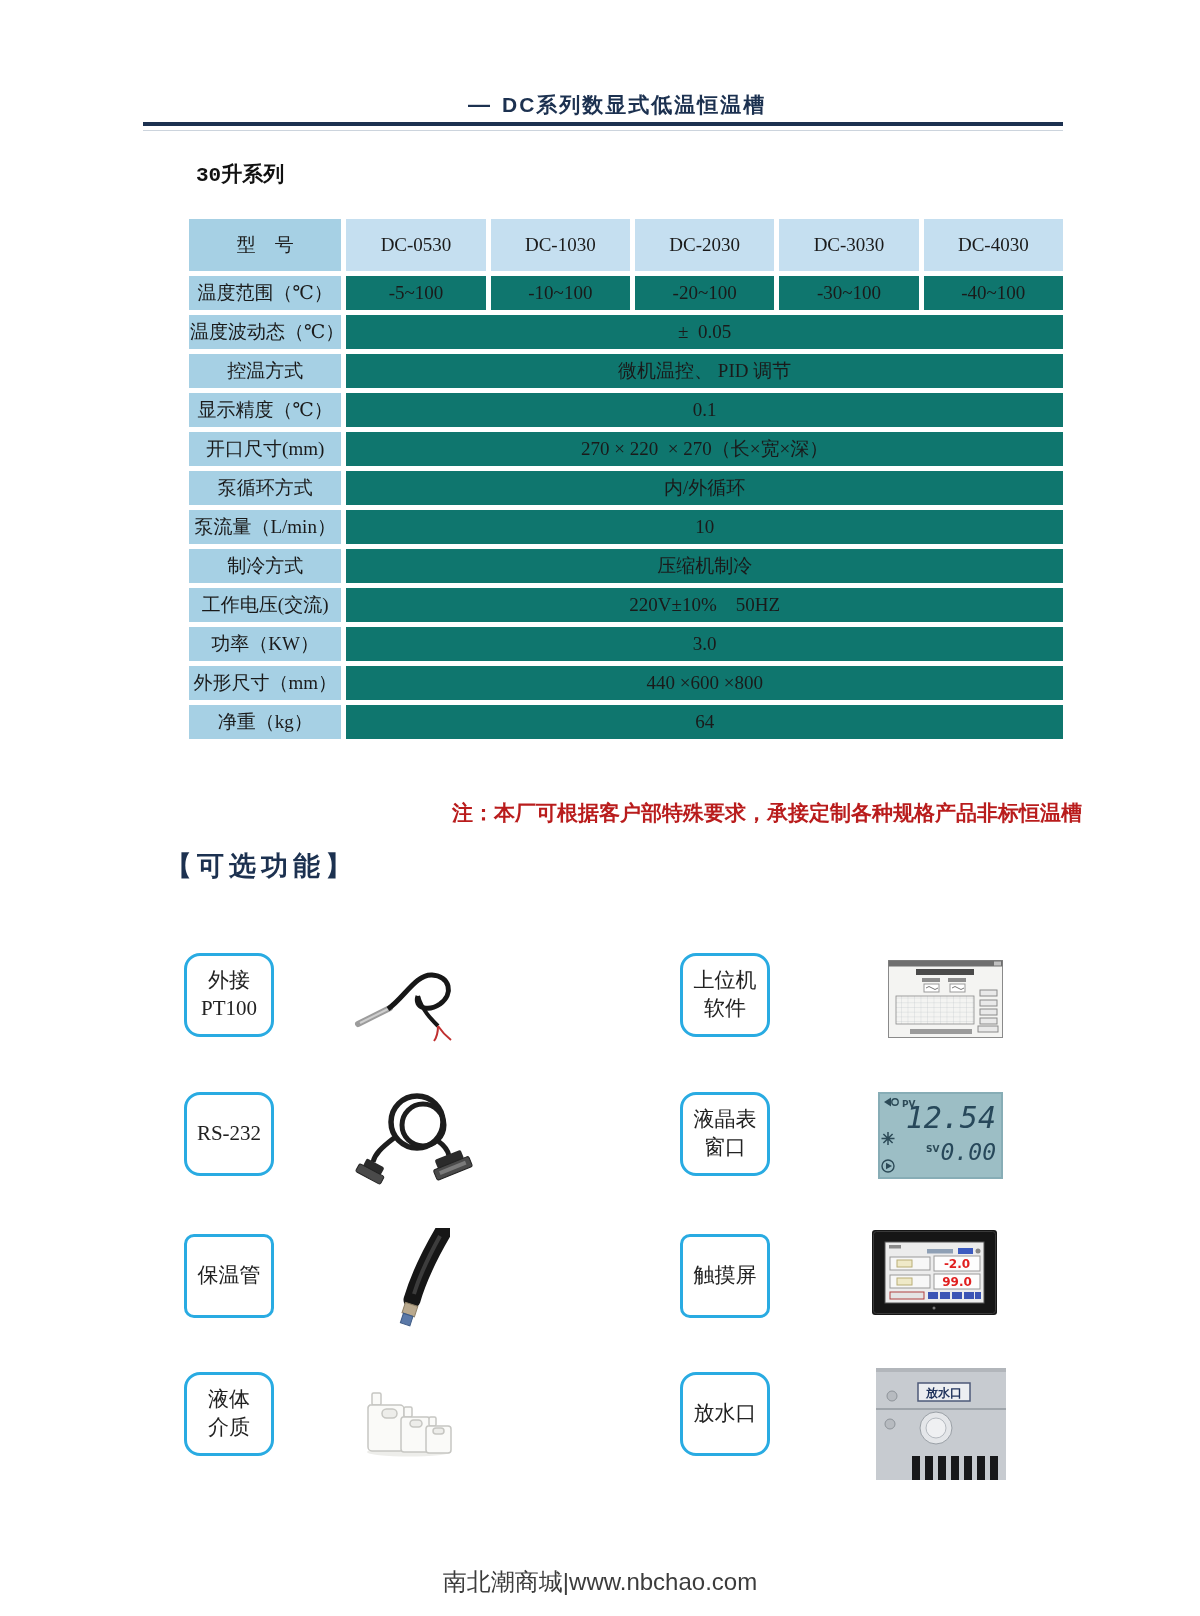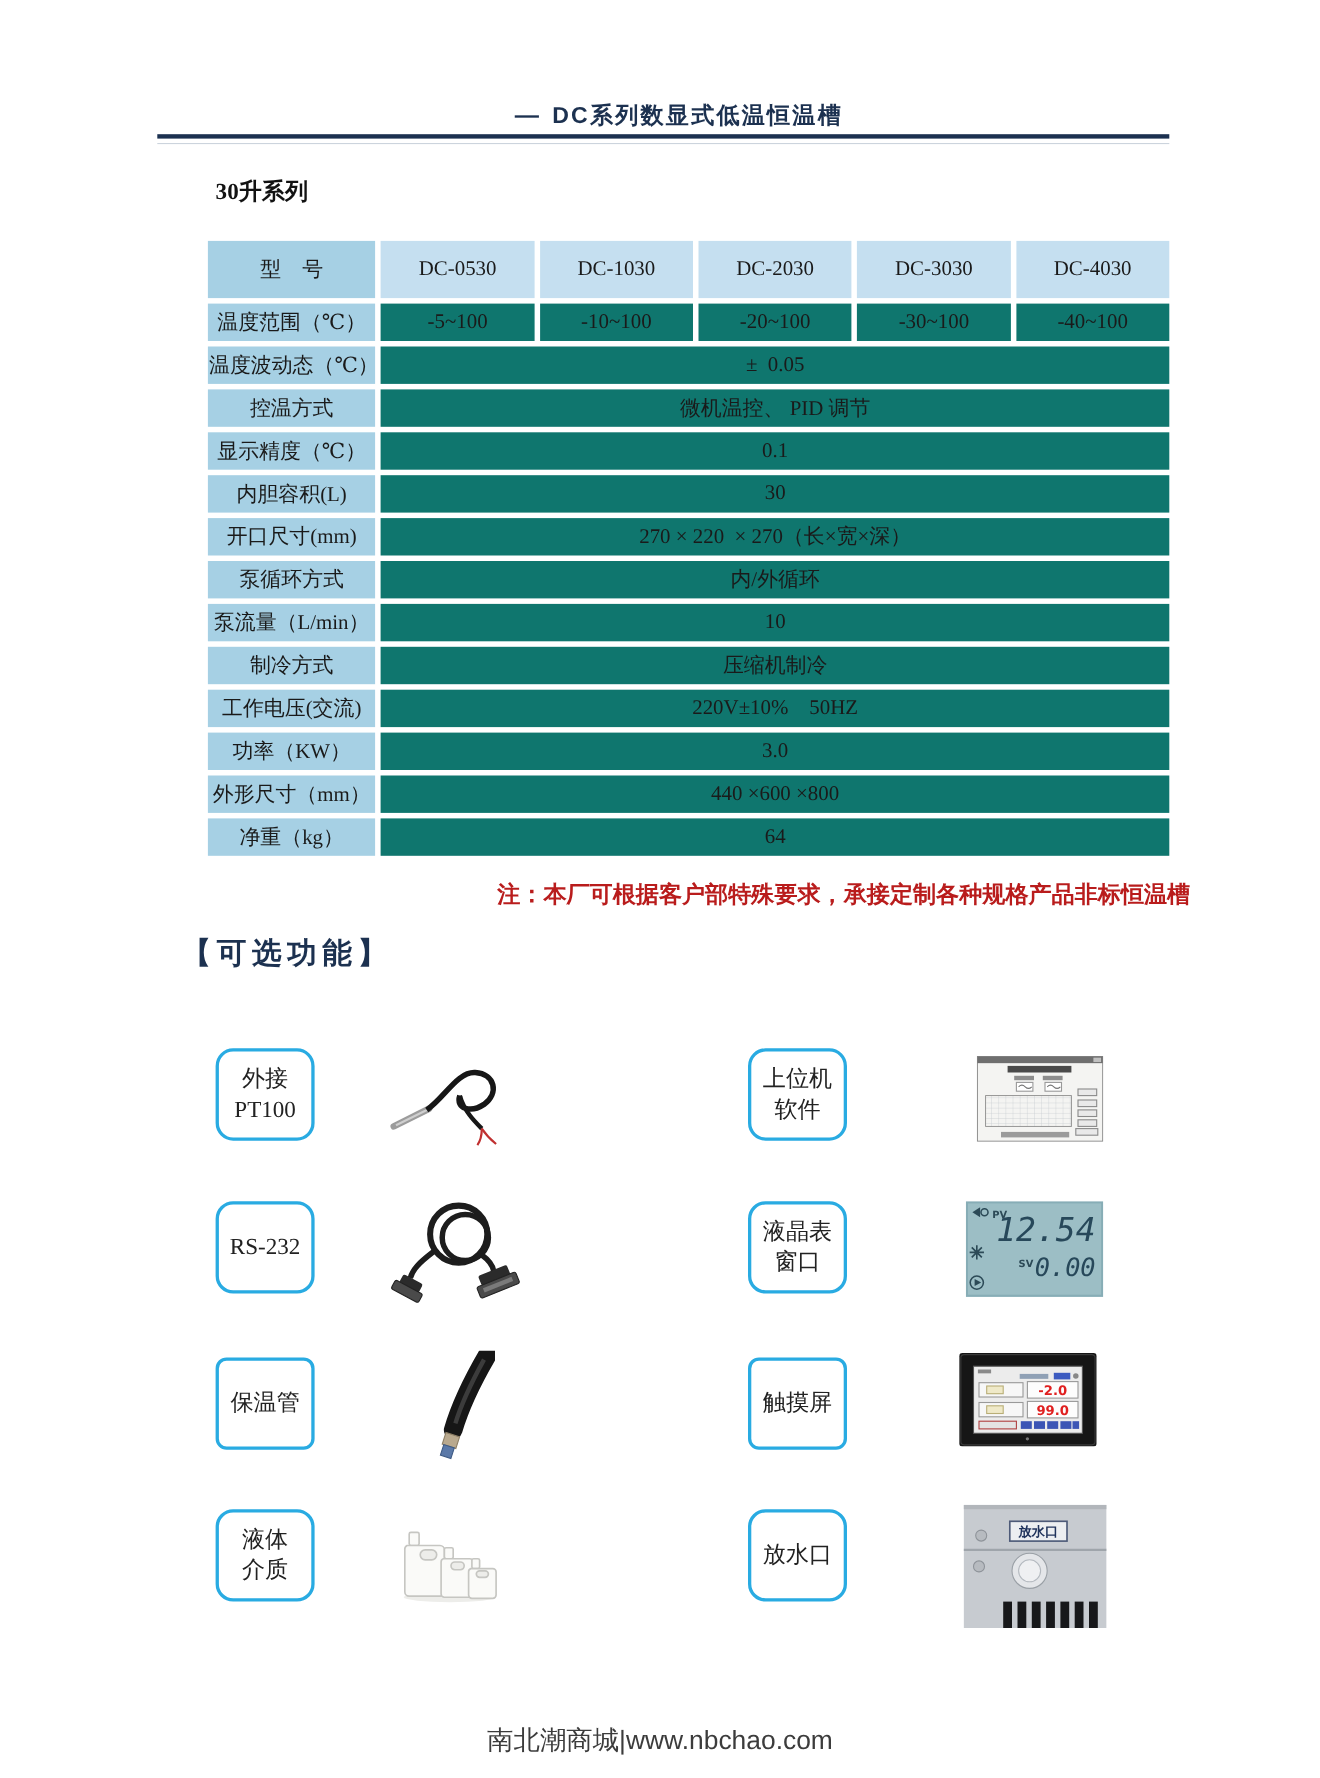--- a/index.html
+++ b/index.html
@@ -10,21 +10,21 @@
   .hdr-badge{position:absolute;left:182px;top:85px;background:#1c3150;color:#fff;
              font-family:"Liberation Sans",sans-serif;font-weight:700;font-size:23px;
              padding:4px 10px;letter-spacing:1px;}
   .hdr-right{position:absolute;left:468px;top:91px;display:flex;align-items:center;gap:12px;
              color:#1c3150;font-family:"Liberation Sans",sans-serif;font-weight:700;}
   .hdr-dash{font-size:22px;}
   .hdr-sub{font-size:21px;letter-spacing:2px;}
   .hdr-line{position:absolute;left:143px;top:122px;width:920px;height:4px;background:#1c3150;}
   .hdr-line2{position:absolute;left:143px;top:130px;width:920px;height:1px;background:#ccd4dd;}
 
-  .series-title{position:absolute;left:196px;top:160px;font-family:Liberation Serif, serif;
+  .series-title{position:absolute;left:196px;top:160px;font-family:Liberation Mono, monospace;
                 font-weight:700;font-size:21px;color:#121212;}
 
   
   .spec-table{position:absolute;left:184px;top:214px;width:884px;border-collapse:separate;
               border-spacing:5px;table-layout:fixed;}
   .spec-table td,.spec-table th{text-align:center;vertical-align:middle;font-weight:400;
               font-size:19px;white-space:pre;overflow:hidden;}
   .spec-table tr{height:34px;}
   .spec-table tr.head{height:52px;padding-left:12px;}
   .cell-lbl{background:#a6d0e4;}
@@ -33,21 +33,21 @@
 
   .note{position:absolute;left:452px;top:799px;font-family:"Liberation Sans",sans-serif;
         font-weight:700;font-size:21px;color:#b91c1c;}
 
   .opt-title{position:absolute;left:165px;top:848px;color:#1c3150;
              font-family:"Liberation Sans",sans-serif;font-weight:700;font-size:27px;letter-spacing:5px;}
 
   .feat-box{position:absolute;width:84px;height:78px;border:3px solid #29abe2;border-radius:16px;
             background:#fff;display:flex;flex-direction:column;align-items:center;justify-content:center;
             font-size:21px;color:#222;line-height:1.32;text-align:center;}
-  .fb-l{left:196px;} .fb-r{left:680px;}
+  .fb-l{left:184px;} .fb-r{left:680px;}
   .fr1{top:953px;} .fr2{top:1092px;} .fr3{top:1234px;border-radius:10px;} .fr4{top:1372px;}
 
   .feat-img{position:absolute;}
   .img-probe{left:352px;top:962px;}
   .img-soft{left:888px;top:960px;}
   .img-cable{left:350px;top:1088px;}
   .img-lcd{left:878px;top:1092px;}
   .img-tube{left:385px;top:1228px;}
   .img-touch{left:872px;top:1230px;}
   .img-jugs{left:362px;top:1390px;}
@@ -100,24 +100,20 @@
       <td class="cell-lbl">温度波动态（℃）</td>
       <td class="cell-val" colspan="5">±  0.05</td>
     </tr>
     <tr>
       <td class="cell-lbl">控温方式</td>
       <td class="cell-val" colspan="5">微机温控、 PID 调节</td>
     </tr>
     <tr>
       <td class="cell-lbl">显示精度（℃）</td>
       <td class="cell-val" colspan="5">0.1</td>
-    </tr>
-    <tr>
-      <td class="cell-lbl">内胆容积(L)</td>
-      <td class="cell-val" colspan="5">30</td>
     </tr>
     <tr>
       <td class="cell-lbl">开口尺寸(mm)</td>
       <td class="cell-val" colspan="5">270 × 220  × 270（长×宽×深）</td>
     </tr>
     <tr>
       <td class="cell-lbl">泵循环方式</td>
       <td class="cell-val" colspan="5">内/外循环</td>
     </tr>
     <tr>

